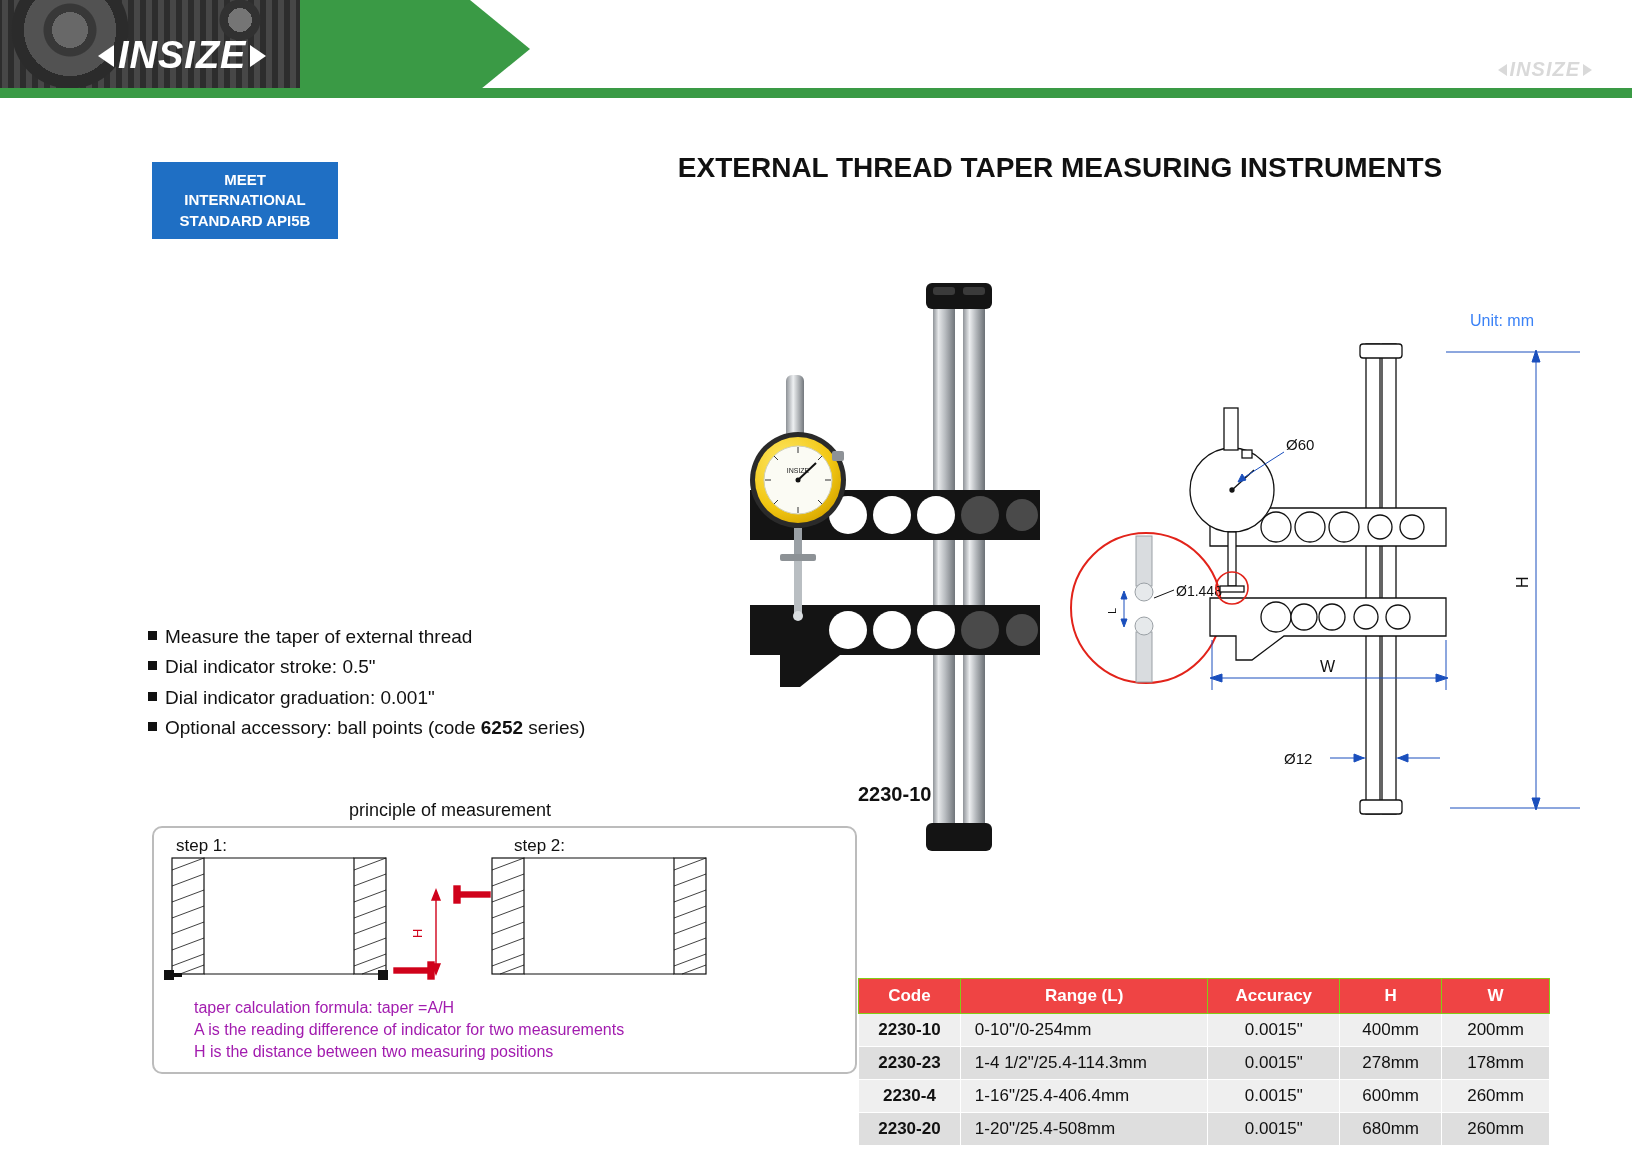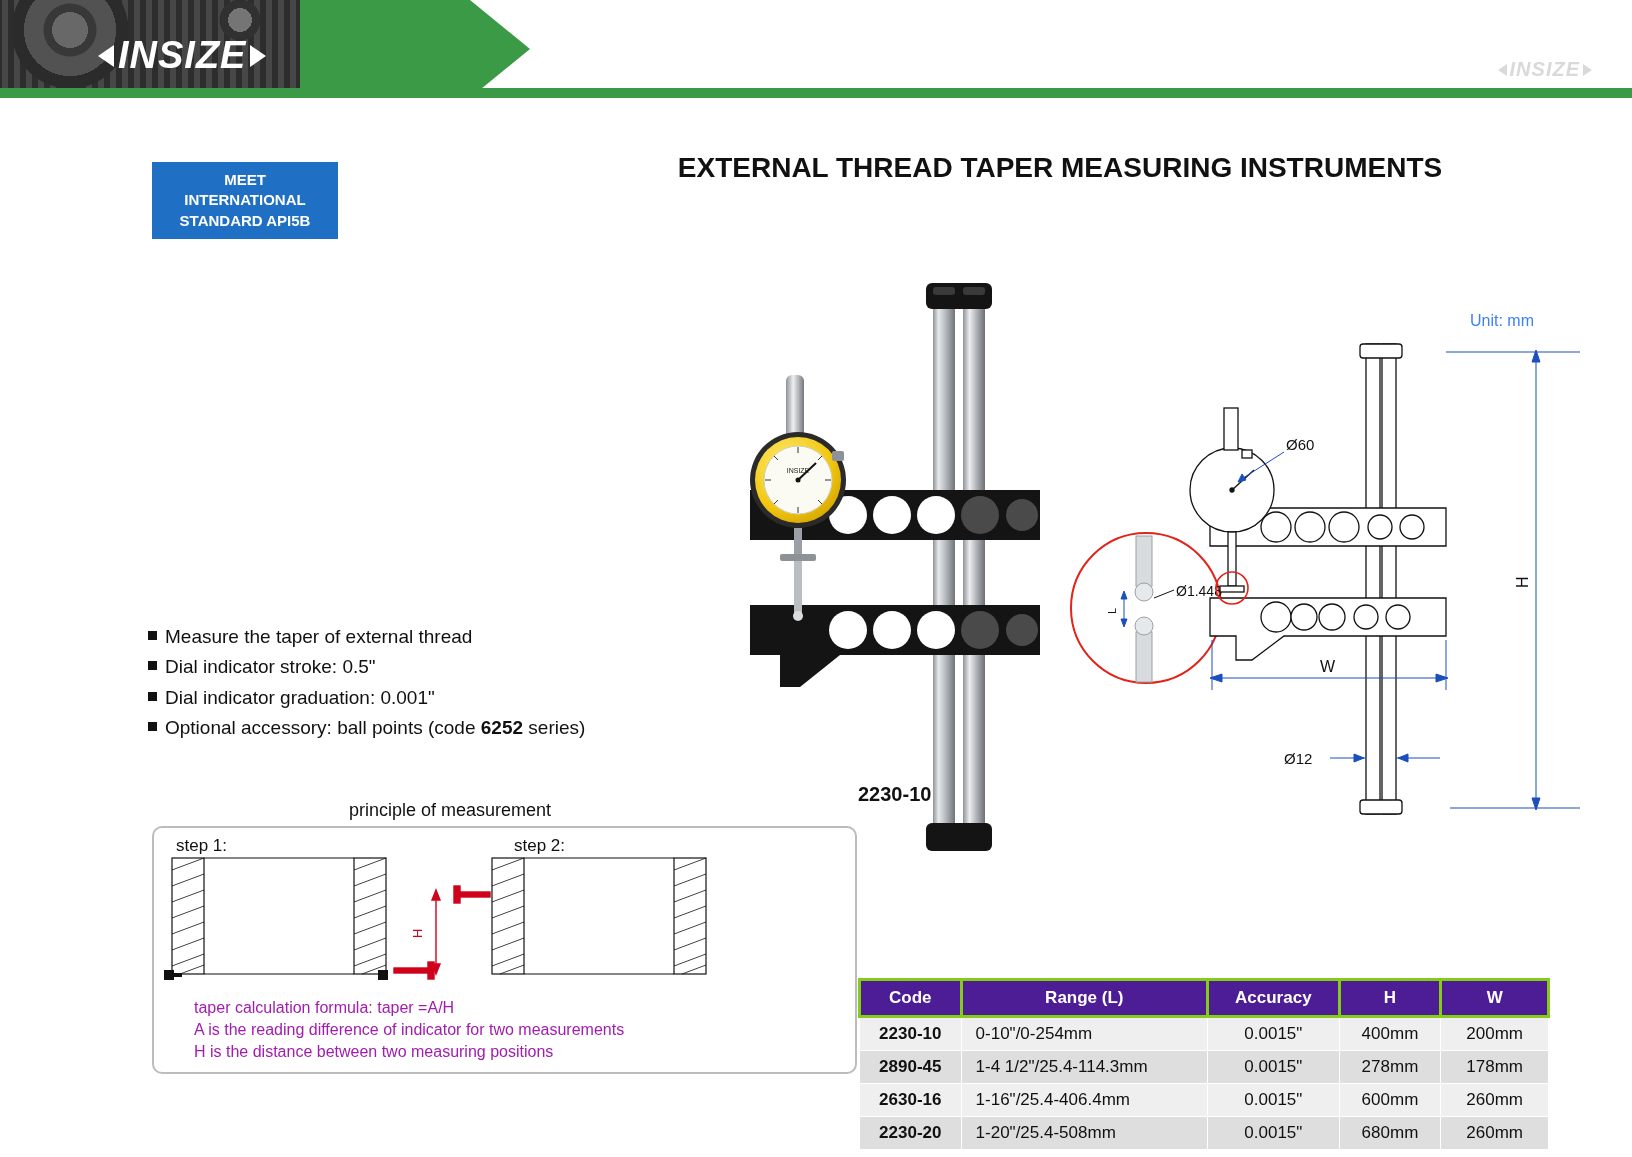--- a/index.html
+++ b/index.html
@@ -199,25 +199,25 @@
 
   
   .spec-table {
     position: absolute;
     top: 978px; left: 858px;
     width: 692px;
     border-collapse: collapse;
     font-size: 17px;
   }
   .spec-table th {
-    background: #4c1d95;
+    background: #ef4444;
     color: #ffffff;
     font-weight: bold;
     padding: 7px 6px;
-    border: 3px solid #84cc16;
+    border: 1px solid #84cc16;
     text-align: center;
   }
   .spec-table td {
     padding: 6px 8px;
     border: 1px solid #ffffff;
     text-align: center;
     color: #111;
   }
   .spec-table tbody tr:nth-child(odd) td { background: #efefef; }
   .spec-table tbody tr:nth-child(even) td { background: #dedede; }
@@ -549,28 +549,28 @@
   </thead>
   <tbody>
     <tr>
       <td class="code">2230-10</td>
       <td class="range">0-10"/0-254mm</td>
       <td>0.0015"</td>
       <td>400mm</td>
       <td>200mm</td>
     </tr>
     <tr>
-      <td class="code">2890-45</td>
+      <td class="code">2230-23</td>
       <td class="range">1-4 1/2"/25.4-114.3mm</td>
       <td>0.0015"</td>
       <td>278mm</td>
       <td>178mm</td>
     </tr>
     <tr>
-      <td class="code">2630-16</td>
+      <td class="code">2230-4</td>
       <td class="range">1-16"/25.4-406.4mm</td>
       <td>0.0015"</td>
       <td>600mm</td>
       <td>260mm</td>
     </tr>
     <tr>
       <td class="code">2230-20</td>
       <td class="range">1-20"/25.4-508mm</td>
       <td>0.0015"</td>
       <td>680mm</td>

